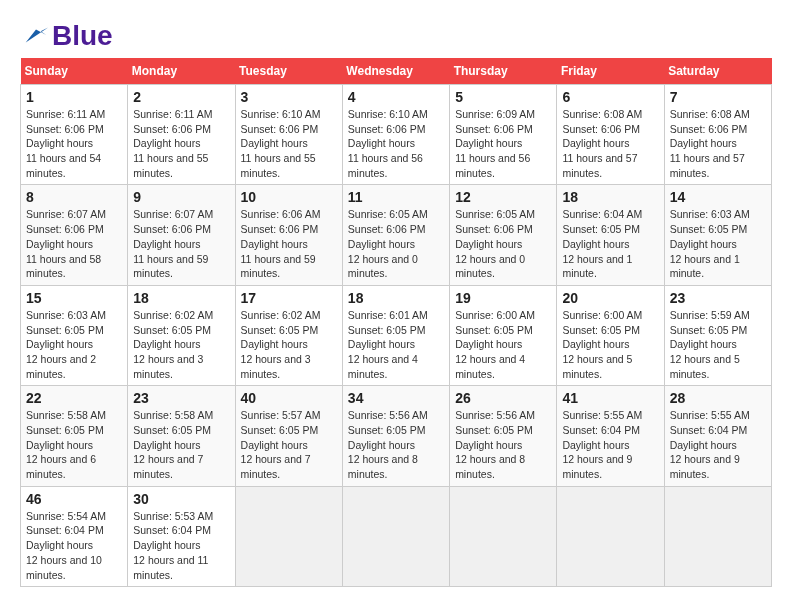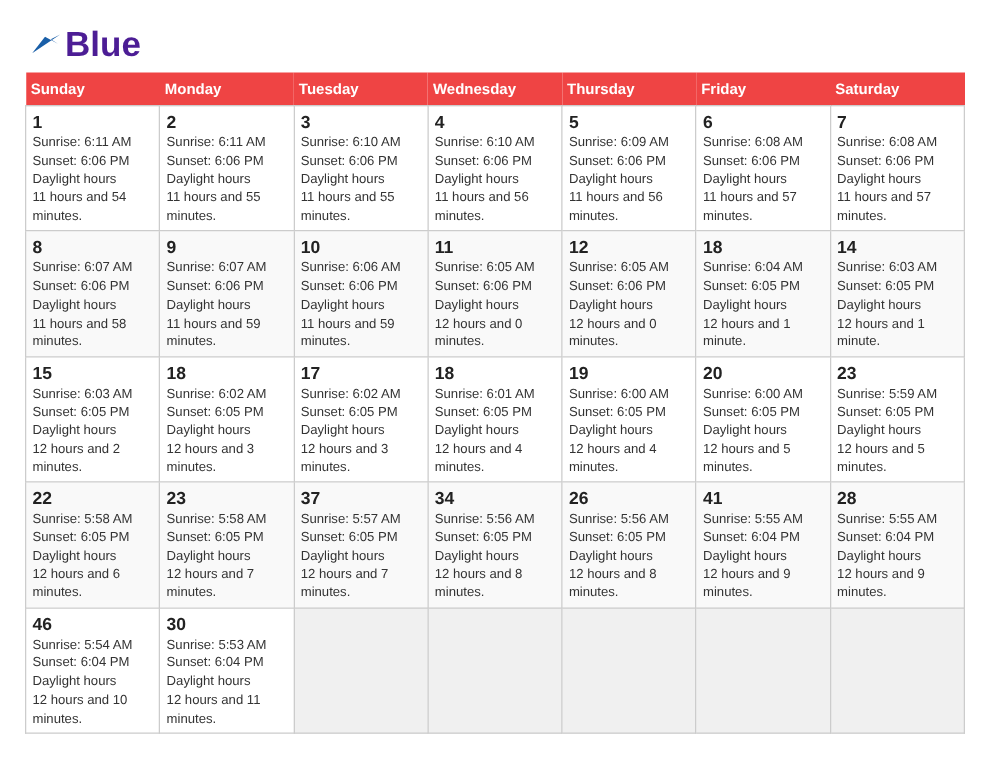--- a/index.html
+++ b/index.html
@@ -208,21 +208,21 @@
       <tr>
         <td>
           <span class="day-num">22</span>
         <div class="day-info">Sunrise: 5:58 AM<br>Sunset: 6:05 PM<br>Daylight hours<br>12 hours and 6 minutes.</div>
         </td>
         <td>
           <span class="day-num">23</span>
         <div class="day-info">Sunrise: 5:58 AM<br>Sunset: 6:05 PM<br>Daylight hours<br>12 hours and 7 minutes.</div>
         </td>
         <td>
-          <span class="day-num">37</span>
+          <span class="day-num">40</span>
         <div class="day-info">Sunrise: 5:57 AM<br>Sunset: 6:05 PM<br>Daylight hours<br>12 hours and 7 minutes.</div>
         </td>
         <td>
           <span class="day-num">34</span>
         <div class="day-info">Sunrise: 5:56 AM<br>Sunset: 6:05 PM<br>Daylight hours<br>12 hours and 8 minutes.</div>
         </td>
         <td>
           <span class="day-num">26</span>
         <div class="day-info">Sunrise: 5:56 AM<br>Sunset: 6:05 PM<br>Daylight hours<br>12 hours and 8 minutes.</div>
         </td>

